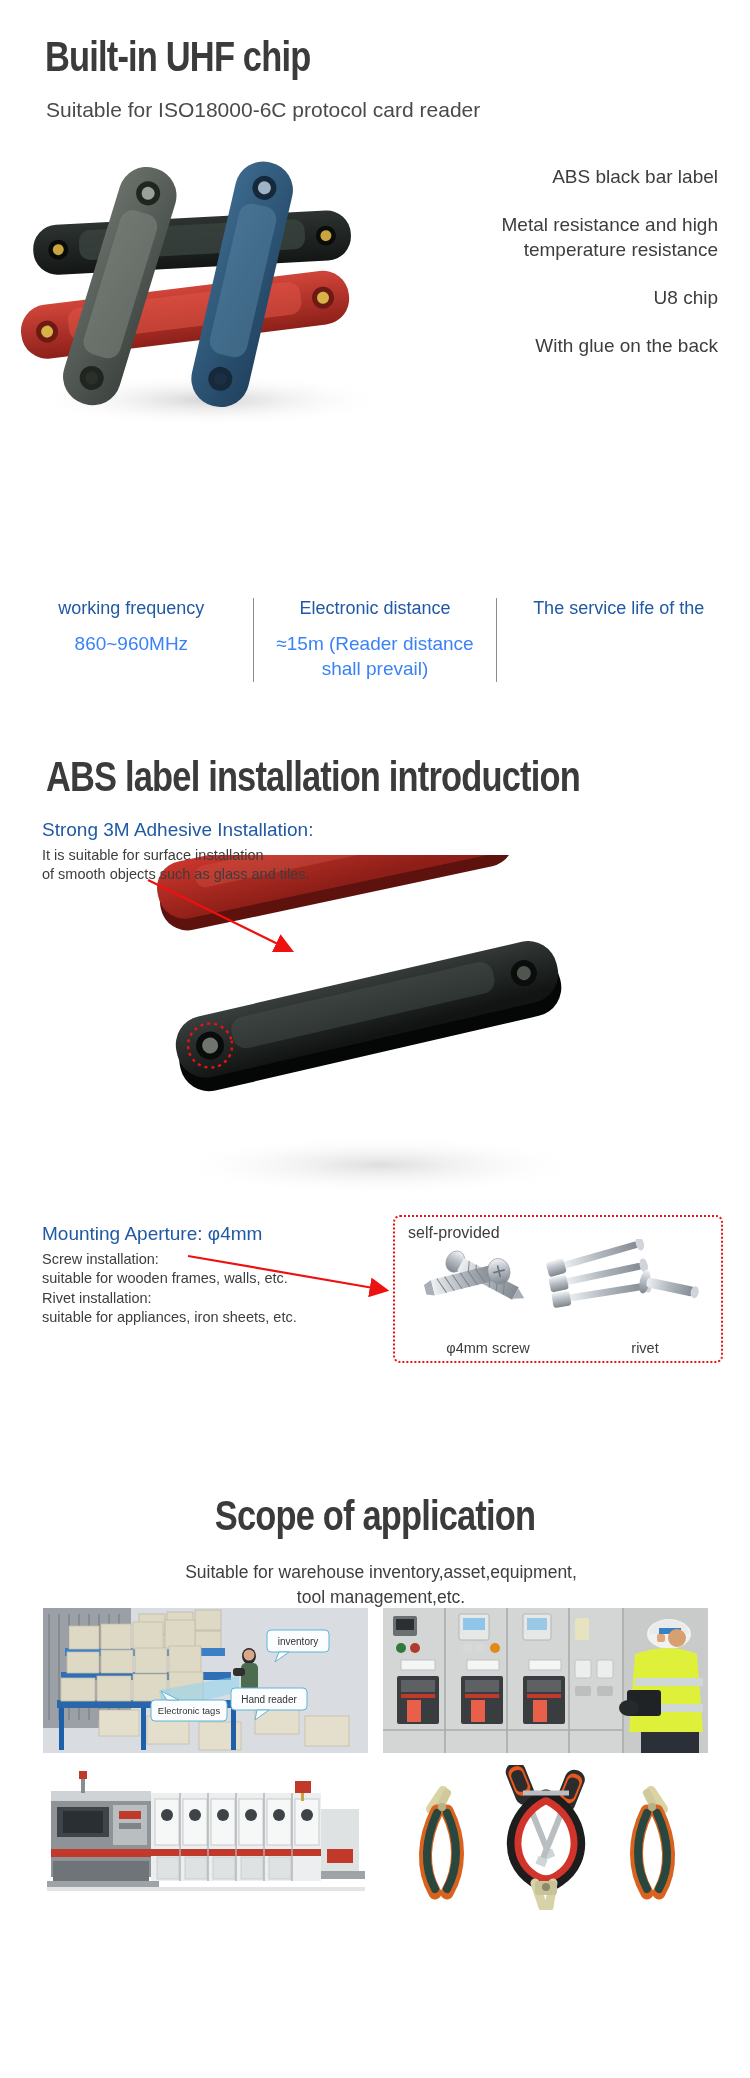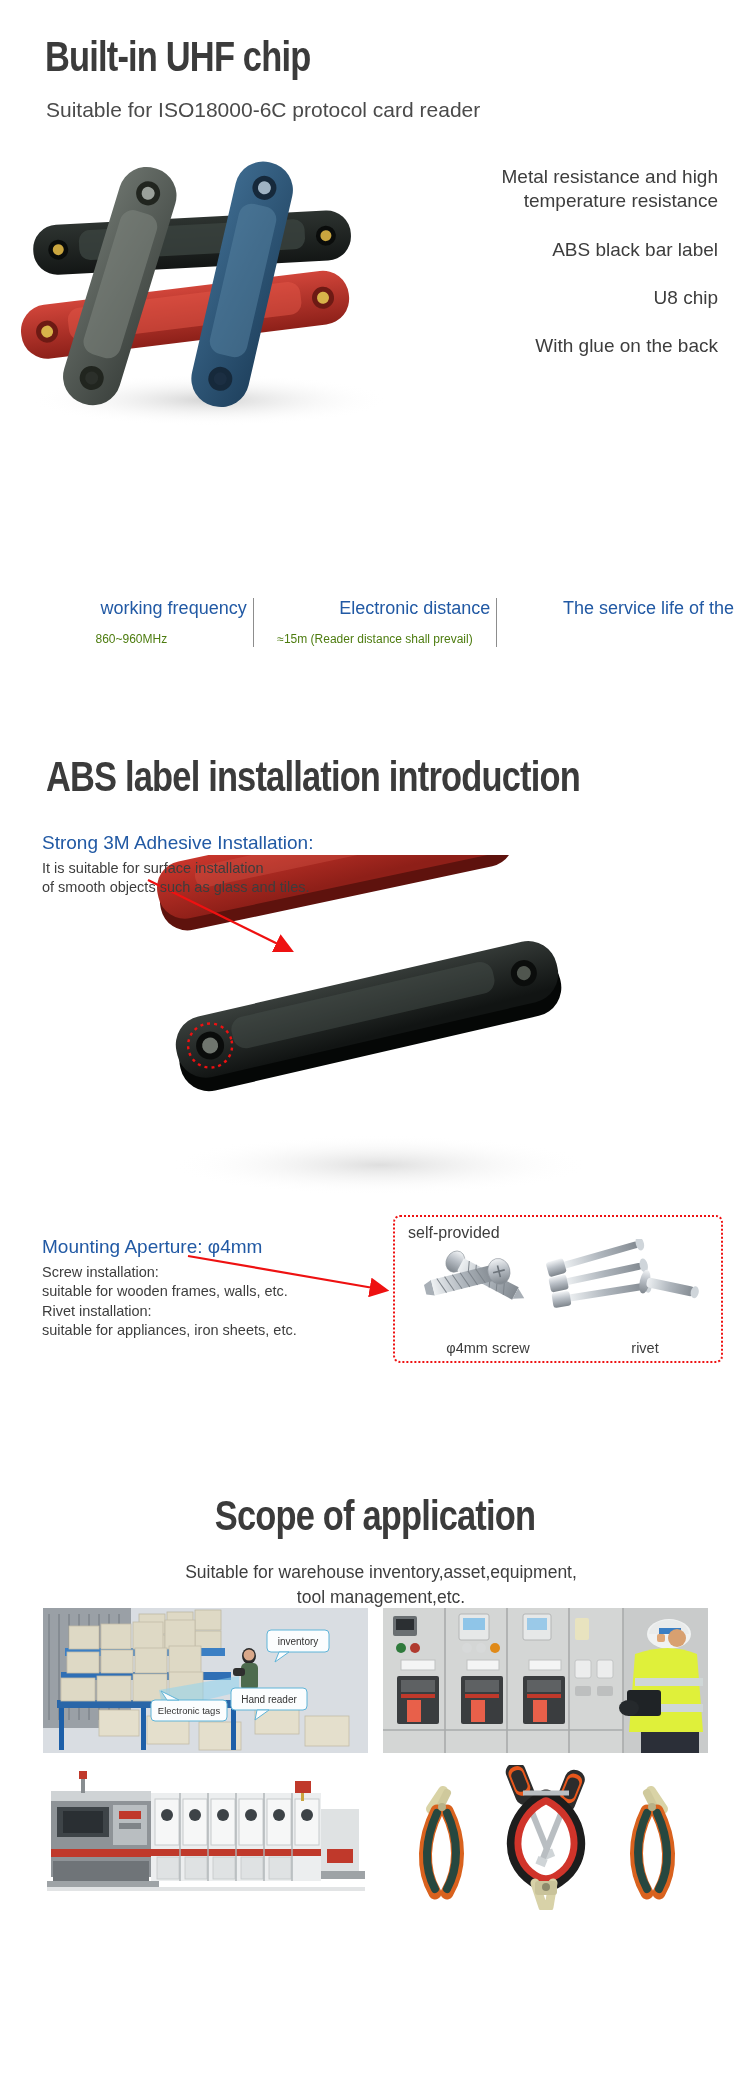--- a/index.html
+++ b/index.html
@@ -72,41 +72,39 @@
     text-align: center;
     padding: 0 6px;
     position: relative;
   }
   .spec-col + .spec-col { border-left: 1px solid #8d8d8d; }
   .spec-h {
     font-size: 18px;
     color: #2159a4;
     margin-bottom: 11px;
     line-height: 1.2;
-    text-align: right;
   }
   .spec-v {
-    font-size: 12px;
-    color: #4d7c0f;
+    font-size: 19px;
+    color: #3b82f6;
     line-height: 1.35;
   }
 
   
   .sec2 { position: absolute; left: 0; top: 700px; width: 750px; height: 700px; }
   .sec2 .hd { position: absolute; left: 46px; top: 53px; }
 
   .note {
     position: absolute;
   }
   .note-h {
     font-size: 19px;
     color: #2159a4;
     line-height: 1.3;
     margin-bottom: 3px;
-    margin-top: 13px;
   }
   .note-b {
     font-size: 14.5px;
     color: #3d3d3d;
     line-height: 1.35;
   }
   .note-adhesive { left: 42px; top: 118px; width: 330px; }
   .note-aperture { left: 42px; top: 522px; width: 320px; }
 
   .tags-photo {
@@ -234,22 +232,22 @@
           <rect x="10" y="44" width="38" height="154" rx="13" fill="#53809f" opacity="0.55"></rect>
           <circle cx="29" cy="26" r="12" fill="#16293b"></circle>
             <circle cx="29" cy="26" r="6.5" fill="#9fb3c4"></circle>
           <circle cx="29" cy="222" r="12" fill="#16293b"></circle>
             <circle cx="29" cy="222" r="6.5" fill="#1b2e42"></circle>
         </g>
       </svg>
     </div>
 
     <div class="feature-list">
+      <div class="f">ABS black bar label</div>
       <div class="f">Metal resistance and high temperature resistance</div>
-      <div class="f">ABS black bar label</div>
       <div class="f">U8 chip</div>
       <div class="f">With glue on the back</div>
     </div>
 
     <div class="spec-row">
       <div class="spec-col">
         <div class="spec-h">working frequency</div>
         <div class="spec-v">860~960MHz</div>
       </div>
       <div class="spec-col">

